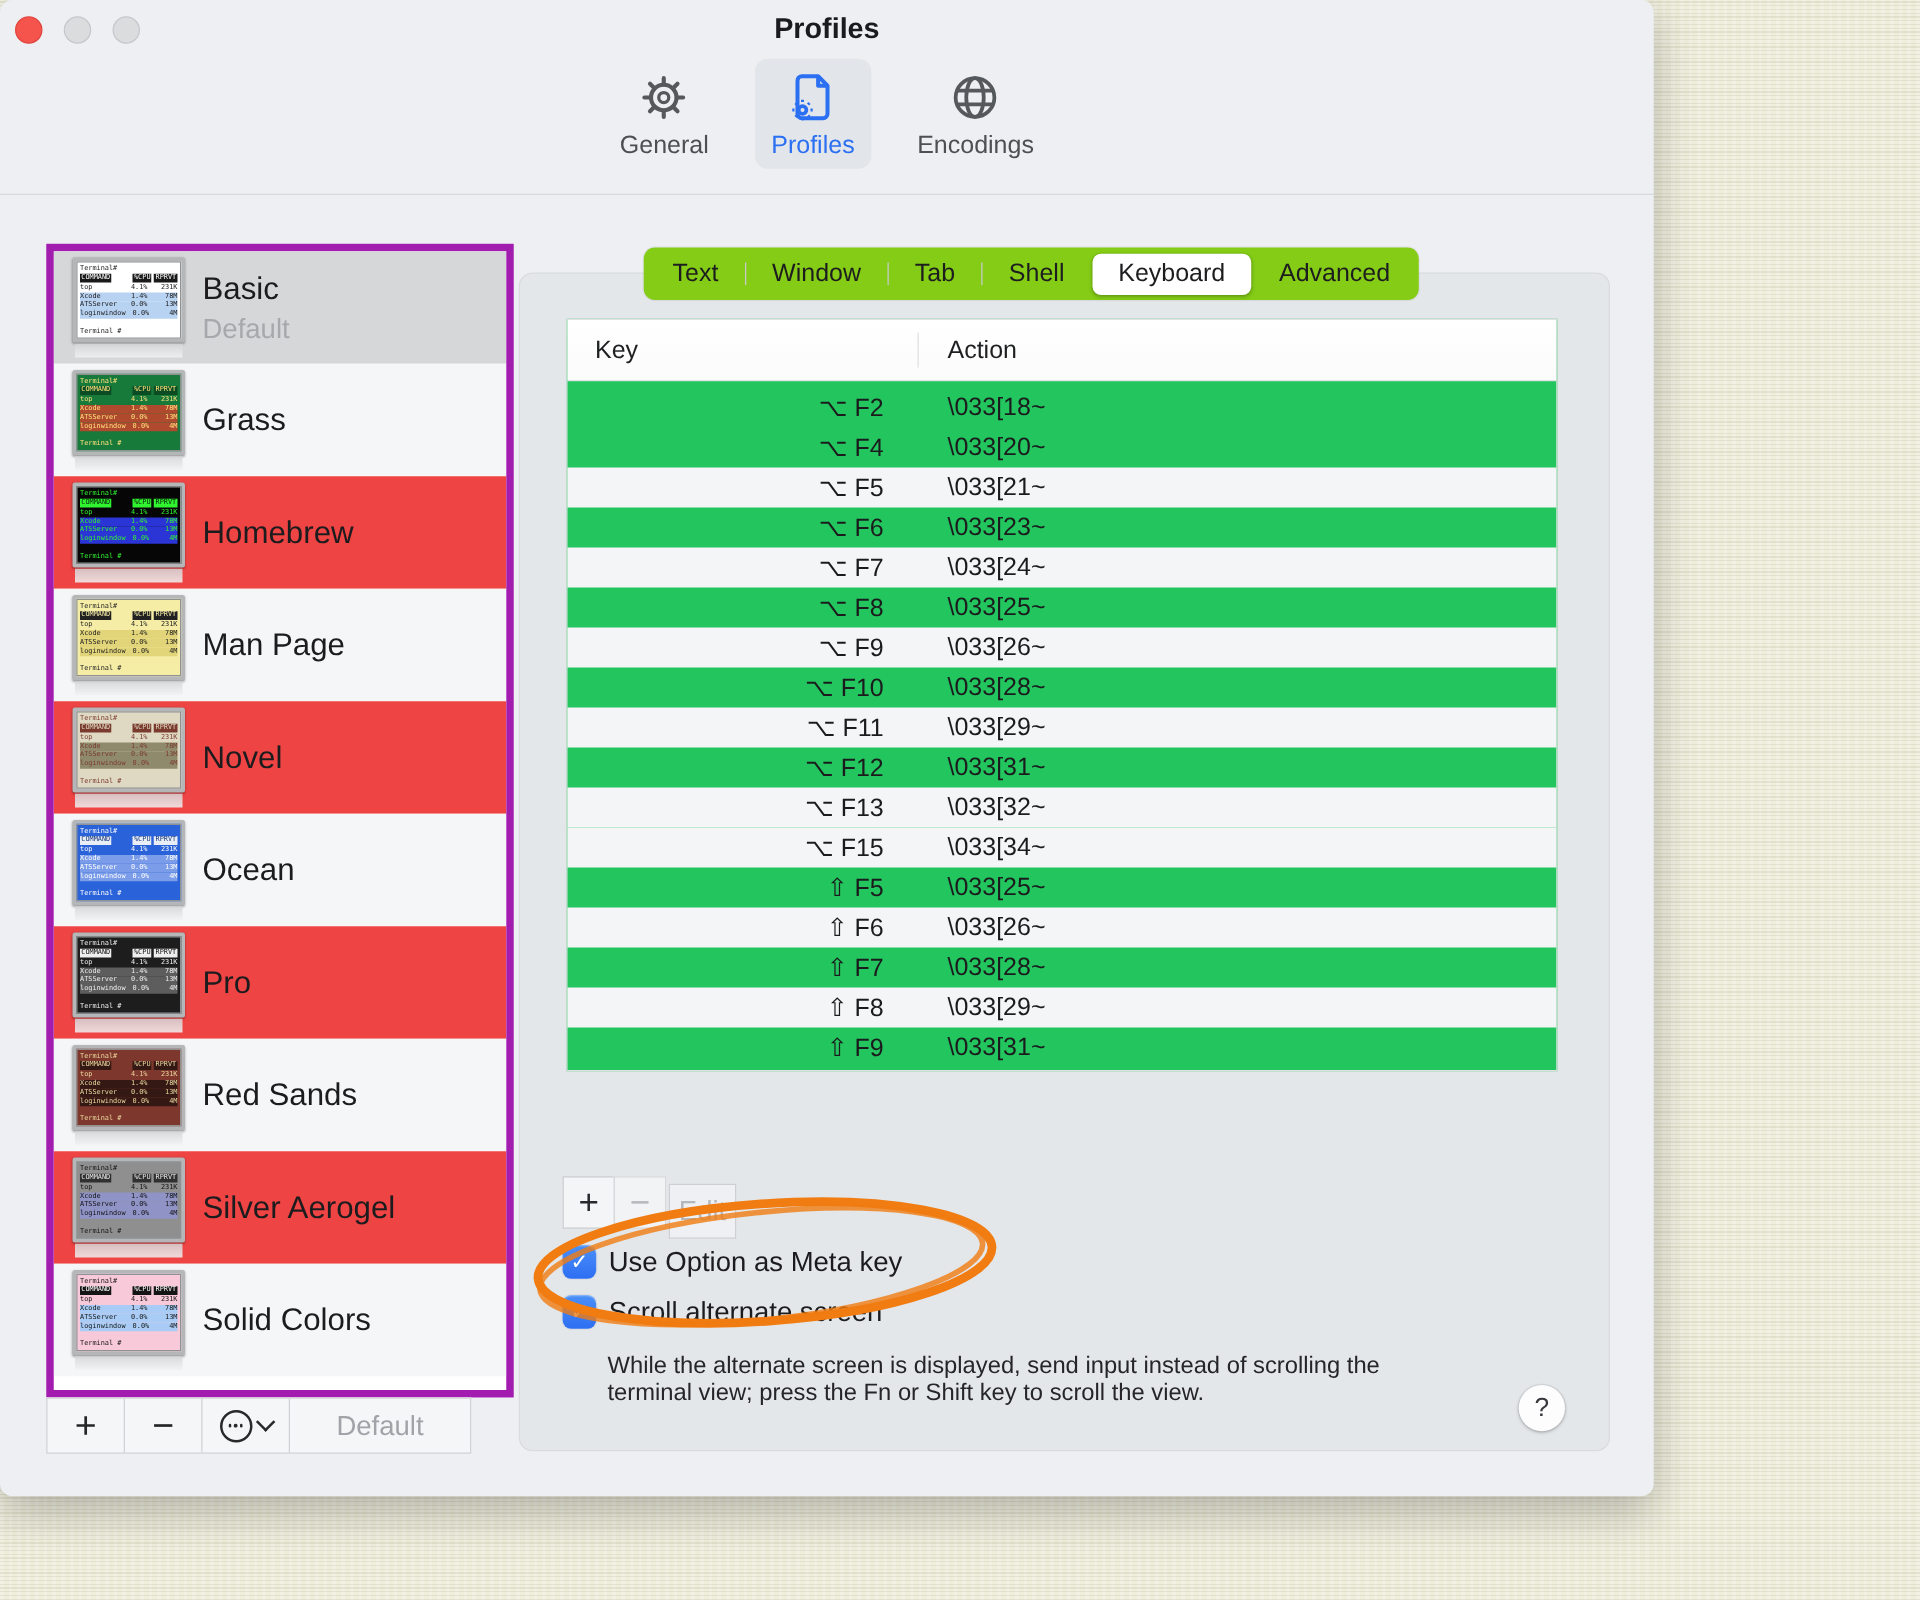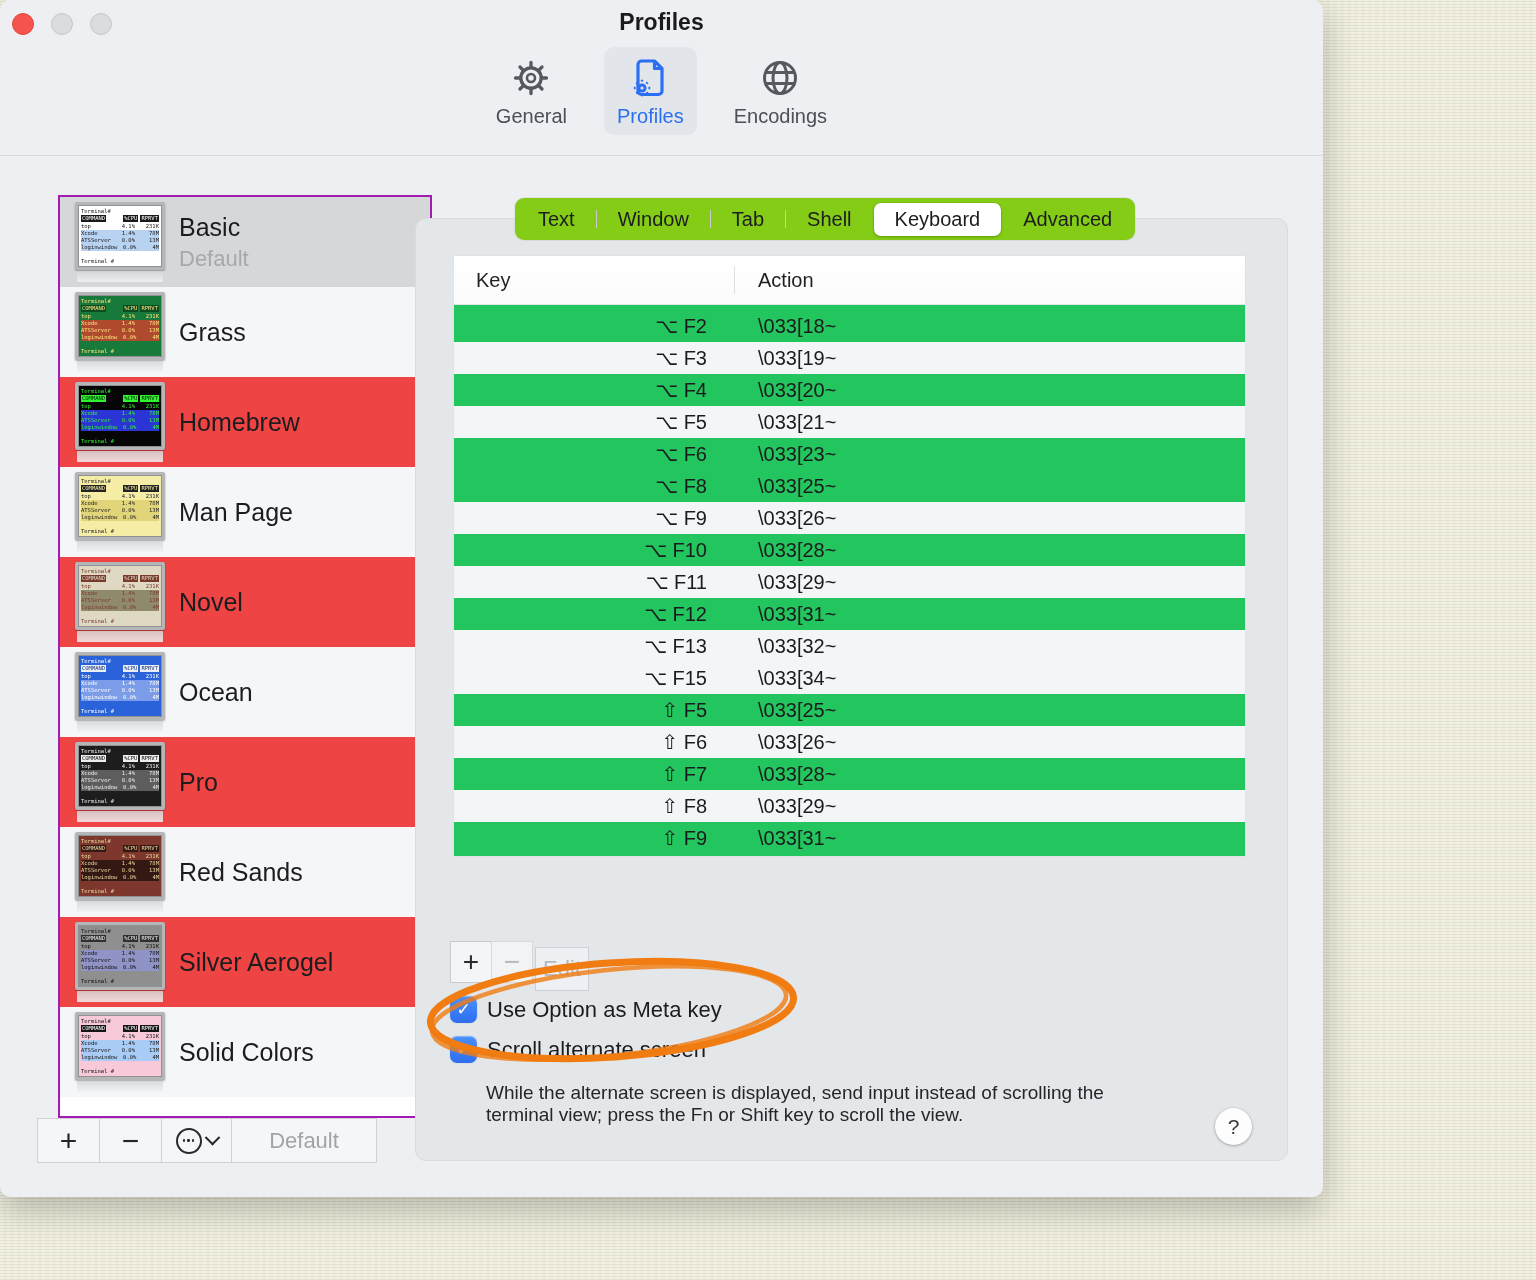--- a/index.html
+++ b/index.html
@@ -22,21 +22,21 @@
   .win-title{position:absolute;left:0;right:0;top:9px;text-align:center;font-size:23px;font-weight:700;color:#1b1b1d;}
   .toolbar{position:absolute;top:47px;left:0;width:1323px;display:flex;justify-content:center;gap:24px;}
   .tb-item{display:flex;flex-direction:column;align-items:center;padding:5px 13px 7px;border-radius:10px;color:#55585c;}
   .tb-item .tb-label{font-size:20px;margin-top:1px;color:#4c4f53;}
   .tb-item.selected{background:#e2e5e9;color:#2b6ff3;}
   .tb-item.selected .tb-label{color:#2b6ff3;}
   .tb-icon{height:52px;display:flex;align-items:center;justify-content:center;}
   .toolbar-rule{position:absolute;left:0;right:0;top:155px;height:1px;background:#d7d9dc;}
   
   .list-box{position:absolute;left:37px;top:195px;width:374px;height:923px;background:#fff;
-    border:2px solid #a21caf;box-sizing:border-box;overflow:hidden;margin-left:21px;}
+    border:6px solid #a21caf;box-sizing:border-box;overflow:hidden;}
   .profile-row{height:90px;display:flex;align-items:center;padding-left:14px;box-sizing:border-box;background:#ef4444;}
   .profile-row.alt{background:#f5f6f7;}
   .profile-row.selected{background:#d6d7d9;}
   .p-label{margin-left:13px;}
   .p-name{font-size:25px;color:#1c1c1e;}
   .p-sub{font-size:22px;color:#a6a8ab;margin-top:4px;}
   .thumbwrap{width:92px;display:flex;flex-direction:column;align-items:center;}
   .thumb{width:90px;height:68px;background:var(--tb,#fff);color:var(--tf,#000);
     border:3px solid #b4b6b8;box-shadow:inset 0 0 0 1px #8f9193, 0 1px 2px rgba(0,0,0,.35);
     border-radius:2px;box-sizing:border-box;padding:3px;overflow:hidden;
@@ -602,35 +602,35 @@
     <div class="kt-header">
       <span class="h-key">Key</span>
       <span class="h-divider"></span>
       <span class="h-action">Action</span>
     </div>
     <div class="kt-body">
         <div class="kt-row">
     <span class="kt-key">⌥ F2</span>
     <span class="kt-action">\033[18~</span>
   </div>
-        <div class="kt-row alt">
-    <span class="kt-key">⌥ F3</span>
-    <span class="kt-action">\033[19~</span>
-  </div>
         <div class="kt-row">
     <span class="kt-key">⌥ F4</span>
     <span class="kt-action">\033[20~</span>
   </div>
         <div class="kt-row alt">
     <span class="kt-key">⌥ F5</span>
     <span class="kt-action">\033[21~</span>
   </div>
         <div class="kt-row">
     <span class="kt-key">⌥ F6</span>
     <span class="kt-action">\033[23~</span>
+  </div>
+        <div class="kt-row alt">
+    <span class="kt-key">⌥ F7</span>
+    <span class="kt-action">\033[24~</span>
   </div>
         <div class="kt-row">
     <span class="kt-key">⌥ F8</span>
     <span class="kt-action">\033[25~</span>
   </div>
         <div class="kt-row alt">
     <span class="kt-key">⌥ F9</span>
     <span class="kt-action">\033[26~</span>
   </div>
         <div class="kt-row">

